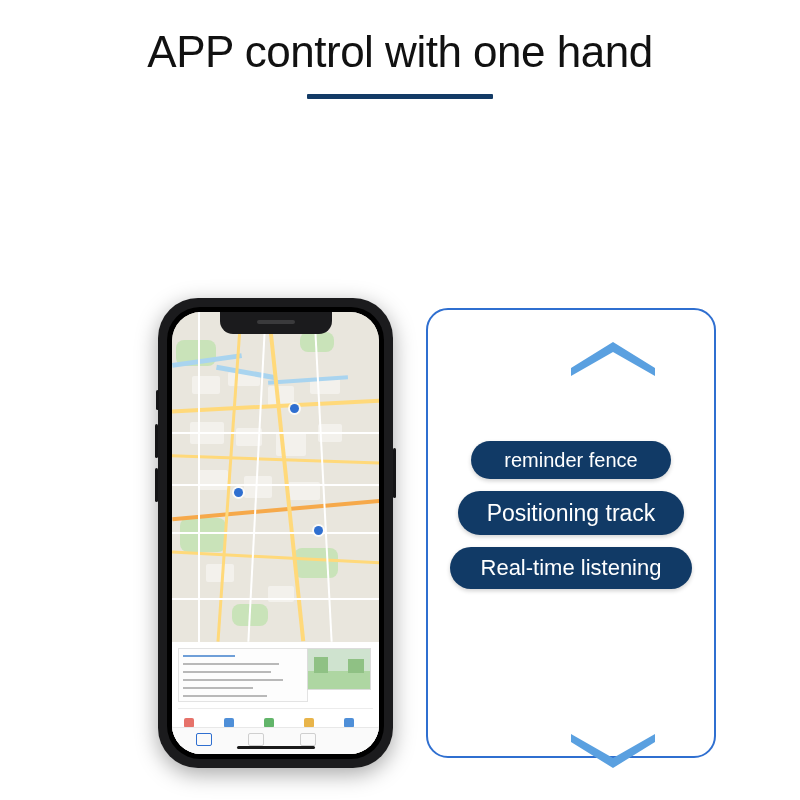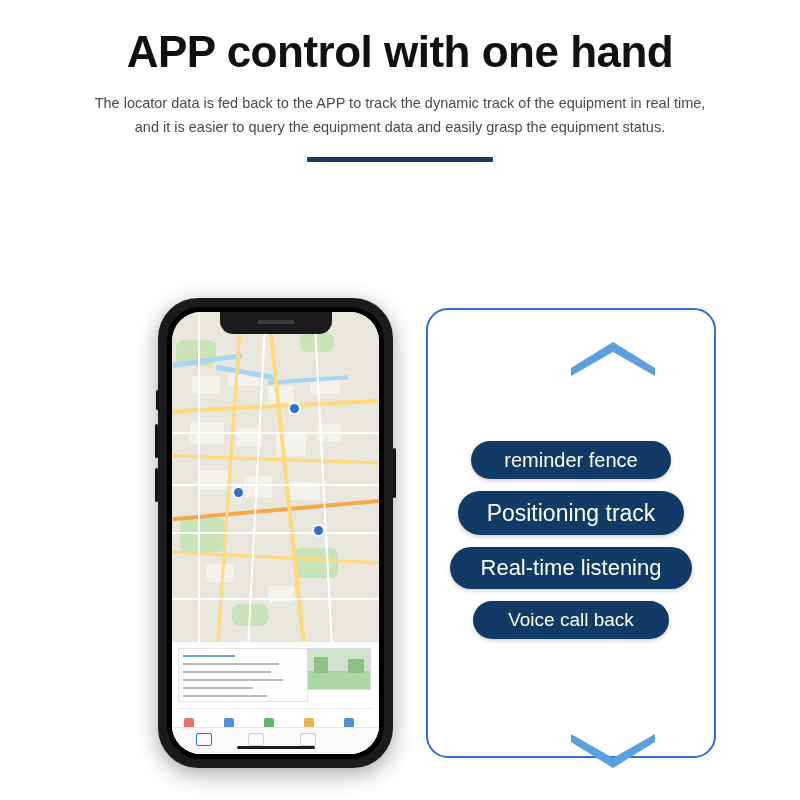--- a/index.html
+++ b/index.html
@@ -15,21 +15,21 @@
     position: relative;
   }
 
   
   .header {
     padding-top: 28px;
     text-align: center;
   }
   .title {
     font-size: 44px;
-    font-weight: bold;
+    font-weight: normal;
     color: #111111;
     letter-spacing: -0.5px;
     line-height: 1.1;
     margin: 0;
   }
   .subtitle {
     margin: 16px auto 0 auto;
     width: 620px;
     font-size: 14.5px;
     color: #4a4a4a;
@@ -283,21 +283,20 @@
   .pill-1 { top: 131px; width: 200px; height: 38px; font-size: 20px; }
   .pill-2 { top: 181px; width: 226px; height: 44px; font-size: 23px; }
   .pill-3 { top: 237px; width: 242px; height: 42px; font-size: 22px; }
   .pill-4 { top: 291px; width: 196px; height: 38px; font-size: 19px; }
 </style>
 </head>
 <body>
 
 <div class="header">
   <h1 class="title">APP control with one hand</h1>
-  <p class="subtitle">The locator data is fed back to the APP to track the dynamic track of the equipment in real time, and it is easier to query the equipment data and easily grasp the equipment status.</p>
   <div class="rule"></div>
 </div>
 
 <div class="stage">
 
   <div class="phone">
     <div class="btn-side btn-mute"></div>
     <div class="btn-side btn-vol-up"></div>
     <div class="btn-side btn-vol-dn"></div>
     <div class="btn-side btn-power"></div>
@@ -401,23 +400,20 @@
 
     <div class="pill pill-1">
       <span>reminder fence</span>
     </div>
     <div class="pill pill-2">
       <span>Positioning track</span>
     </div>
     <div class="pill pill-3">
       <span>Real-time listening</span>
     </div>
-    <div class="pill pill-4">
-      <span>Voice call back</span>
-    </div>
 
     <div class="chev chev-down">
       <svg width="84" height="34" viewBox="0 0 84 34">
         <polygon points="0,0 42,24 84,0 84,8 42,34 0,8" fill="#5aa0e0"></polygon>
       </svg>
     </div>
   </div>
 
 </div>
 

